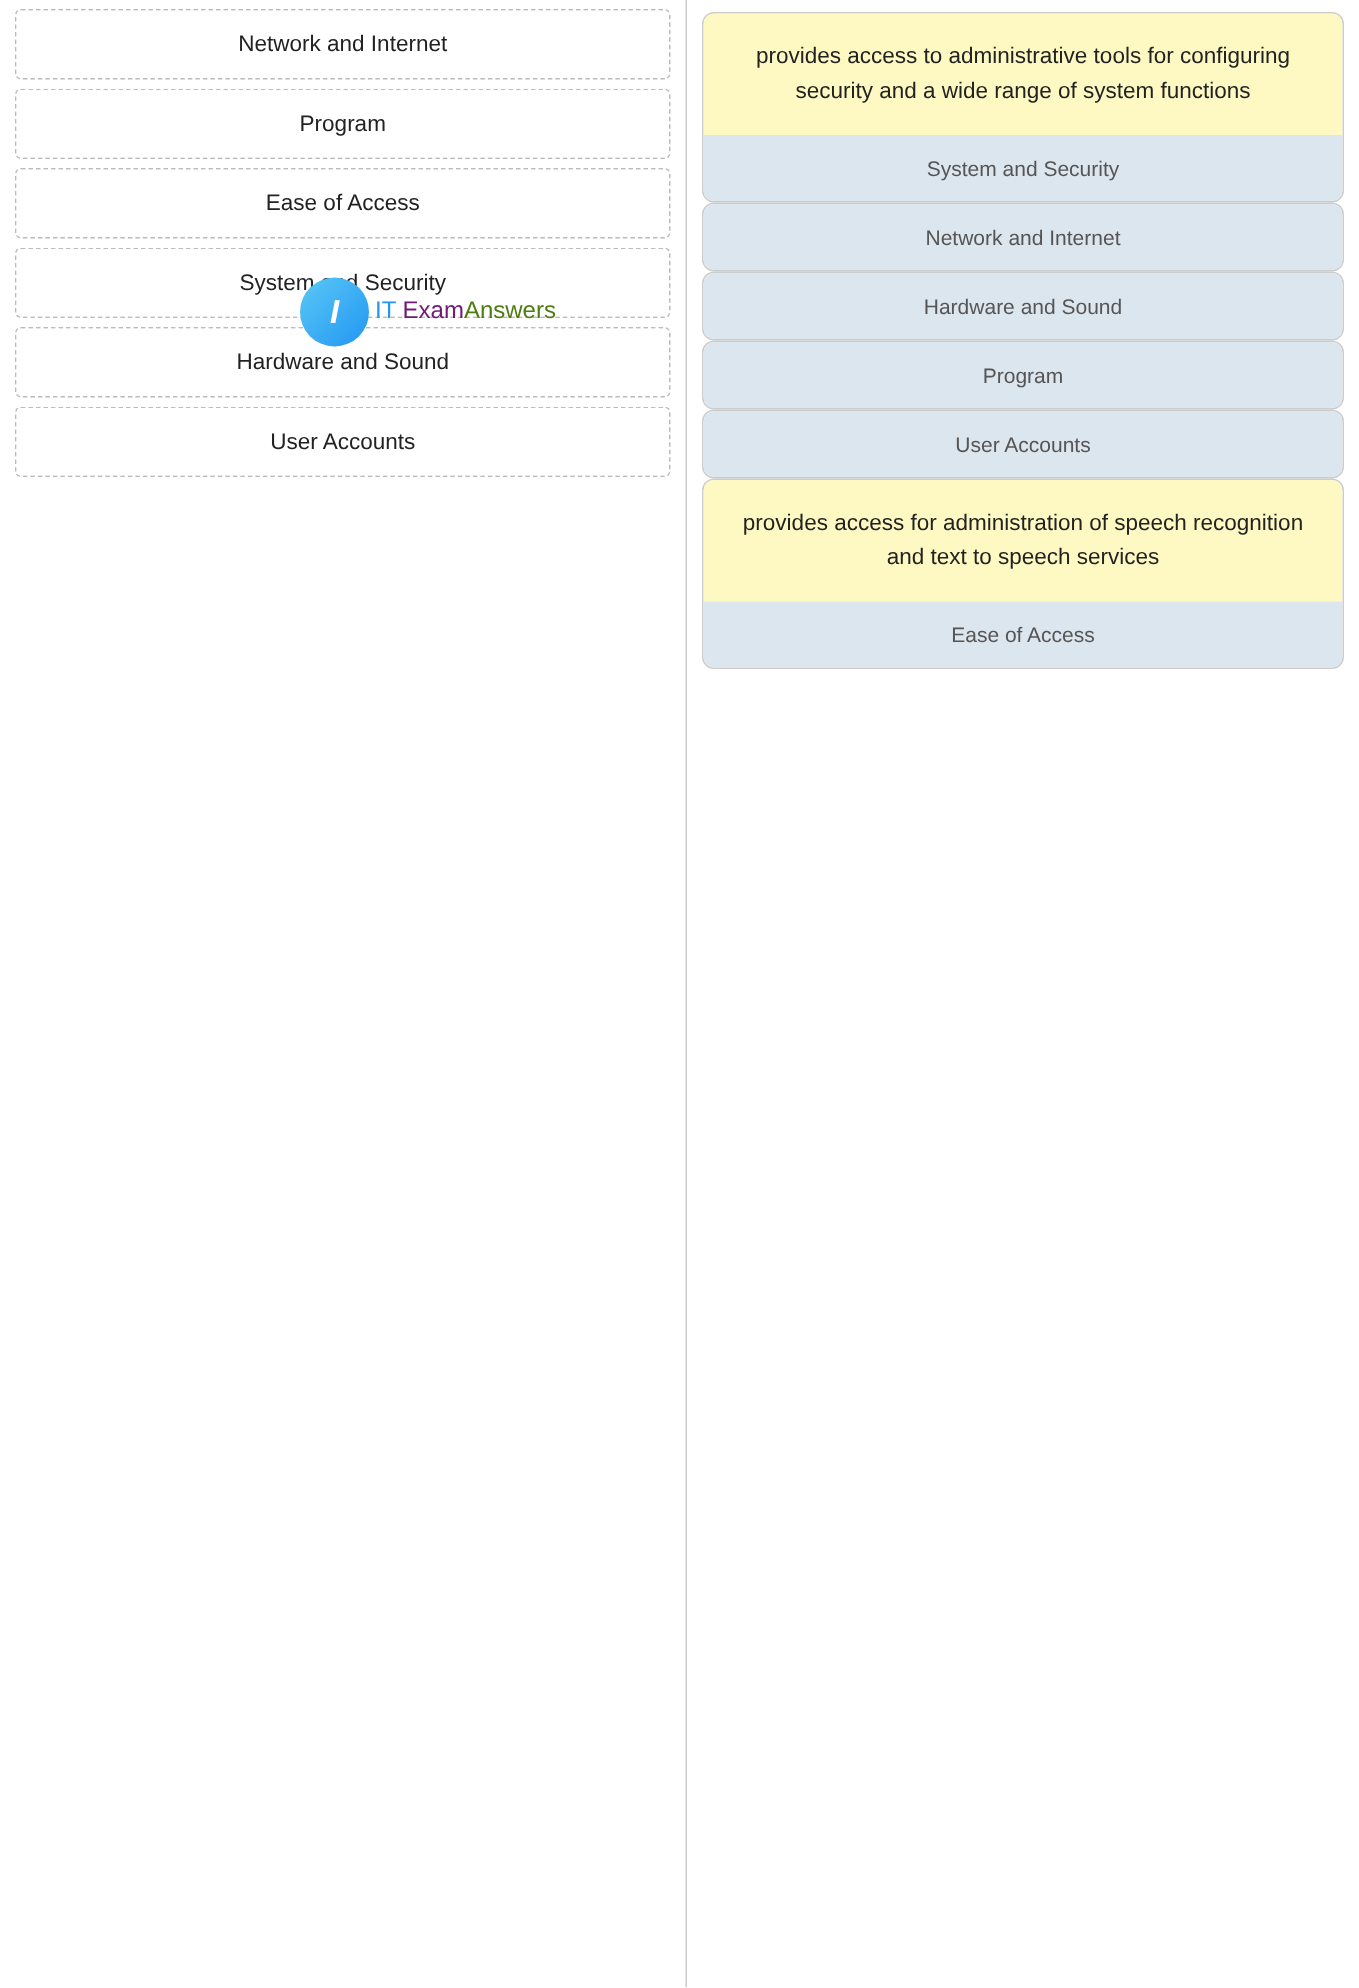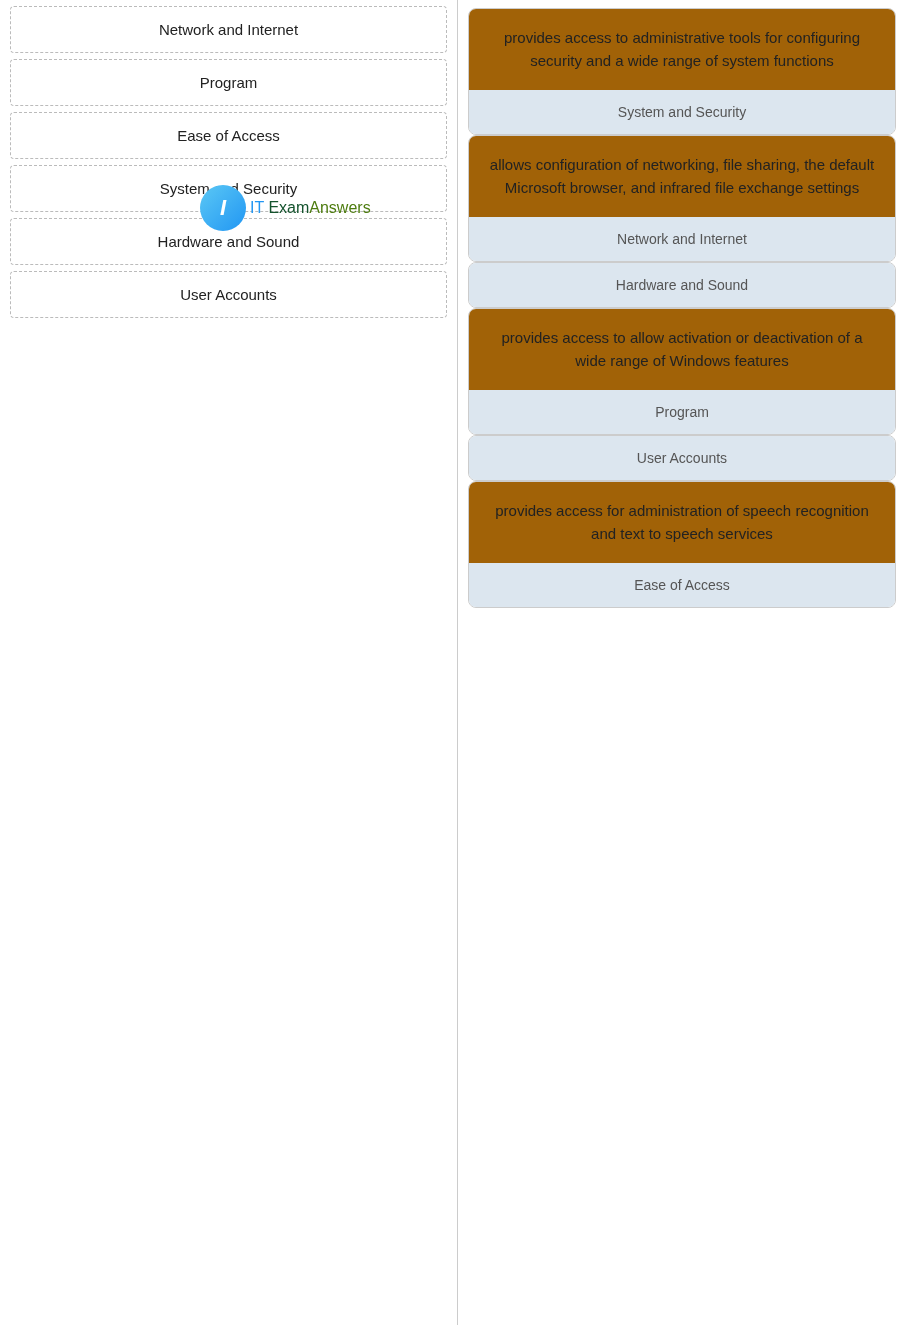--- a/index.html
+++ b/index.html
@@ -60,21 +60,21 @@
       color: #fff;
       font-style: italic;
       margin-right: 4px;
     }
 
     .watermark-it {
       color: #2196f3;
     }
 
     .watermark-exam {
-      color: #14532d;
+      color: #701a75;
     }
 
     .watermark-answers {
       color: #4d7c0f;
     }
 
     
     .right-col {
       width: 448px;
       padding: 8px 10px;
@@ -89,21 +89,21 @@
       overflow: hidden;
       background: #fff;
     }
 
     .card-description {
       padding: 18px 20px;
       font-size: 15px;
       color: #222;
       text-align: center;
       line-height: 1.5;
-      background: #a16207;
+      background: #fef9c3;
     }
 
     .card-label {
       background: #dce6ef;
       padding: 14px 10px;
       text-align: center;
       font-size: 14px;
       color: #555;
     }
   </style>
@@ -133,28 +133,26 @@
       </div>
   </div>
 
   <div class="right-col">
     <div id="cards-container">
         <div class="card">
           <div class="card-description">provides access to administrative tools for configuring security and a wide range of system functions</div>
           <div class="card-label">System and Security</div>
         </div>
         <div class="card">
-          <div class="card-description">allows configuration of networking, file sharing, the default Microsoft browser, and infrared file exchange settings</div>
           <div class="card-label">Network and Internet</div>
         </div>
         <div class="card">
           <div class="card-label">Hardware and Sound</div>
         </div>
         <div class="card">
-          <div class="card-description">provides access to allow activation or deactivation of a wide range of Windows features</div>
           <div class="card-label">Program</div>
         </div>
         <div class="card">
           <div class="card-label">User Accounts</div>
         </div>
         <div class="card">
           <div class="card-description">provides access for administration of speech recognition and text to speech services</div>
           <div class="card-label">Ease of Access</div>
         </div>
       </div>

